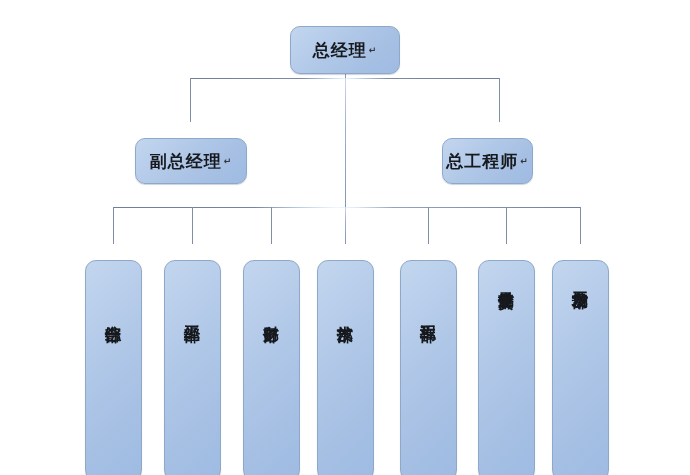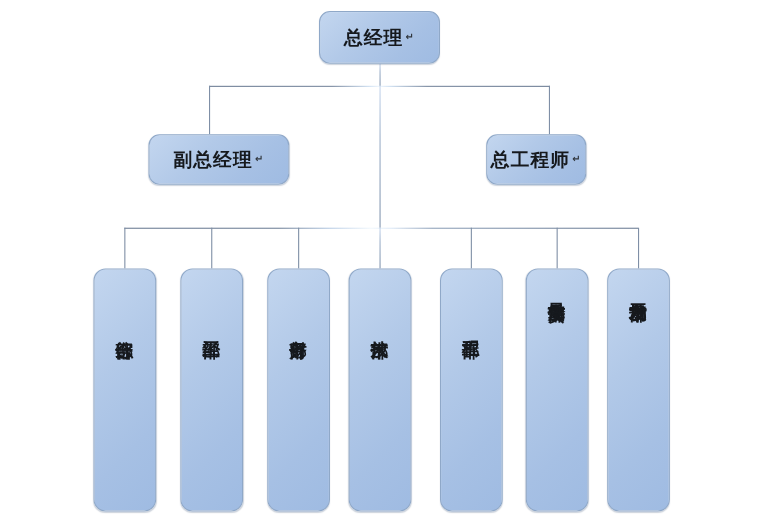--- a/index.html
+++ b/index.html
@@ -45,20 +45,21 @@
     box-sizing: border-box;
     border: 1px solid #8fa8c8;
     border-radius: 9px;
     background: linear-gradient(135deg, #c3d6ef 0%, #b2c9e8 38%, #a6c0e4 72%, #9fbbe2 100%);
     box-shadow: 0 1px 1px rgba(90,110,140,0.30);
     color: #16191d;
     display: flex;
     align-items: center;
     justify-content: center;
     text-align: center;
+    margin-top: 16px;
   }
   .node.exec {
     font-size: 17px;
     font-weight: bold;
     letter-spacing: 1px;
     border-radius: 10px;
   }
   .node.dept {
     border-radius: 11px;
     align-items: flex-start;
@@ -106,21 +107,21 @@
   <div class="conn v soft" style="left:345px; top:207px; height:37px;"></div>
   <div class="conn v" style="left:428px; top:207px; height:37px;"></div>
   <div class="conn v" style="left:506px; top:207px; height:37px;"></div>
   <div class="conn v" style="left:580px; top:207px; height:37px;"></div>
 
   <div class="node exec" style="left:290px; top:10px; width:110px; height:48px;">
     <span class="label">总经理</span>
       <span class="mark">↵</span>
   </div>
 
-  <div class="node exec" style="left:135px; top:122px; width:128px; height:46px;">
+  <div class="node exec" style="left:135px; top:122px; width:112px; height:46px;">
     <span class="label">副总经理</span>
       <span class="mark">↵</span>
   </div>
 
   <div class="node exec" style="left:442px; top:122px; width:91px; height:46px;">
     <span class="label">总工程师</span>
       <span class="mark">↵</span>
   </div>
 
   <div class="node dept" style="left:85px; top:244px; width:57px; height:221px; padding-top:52px;">

